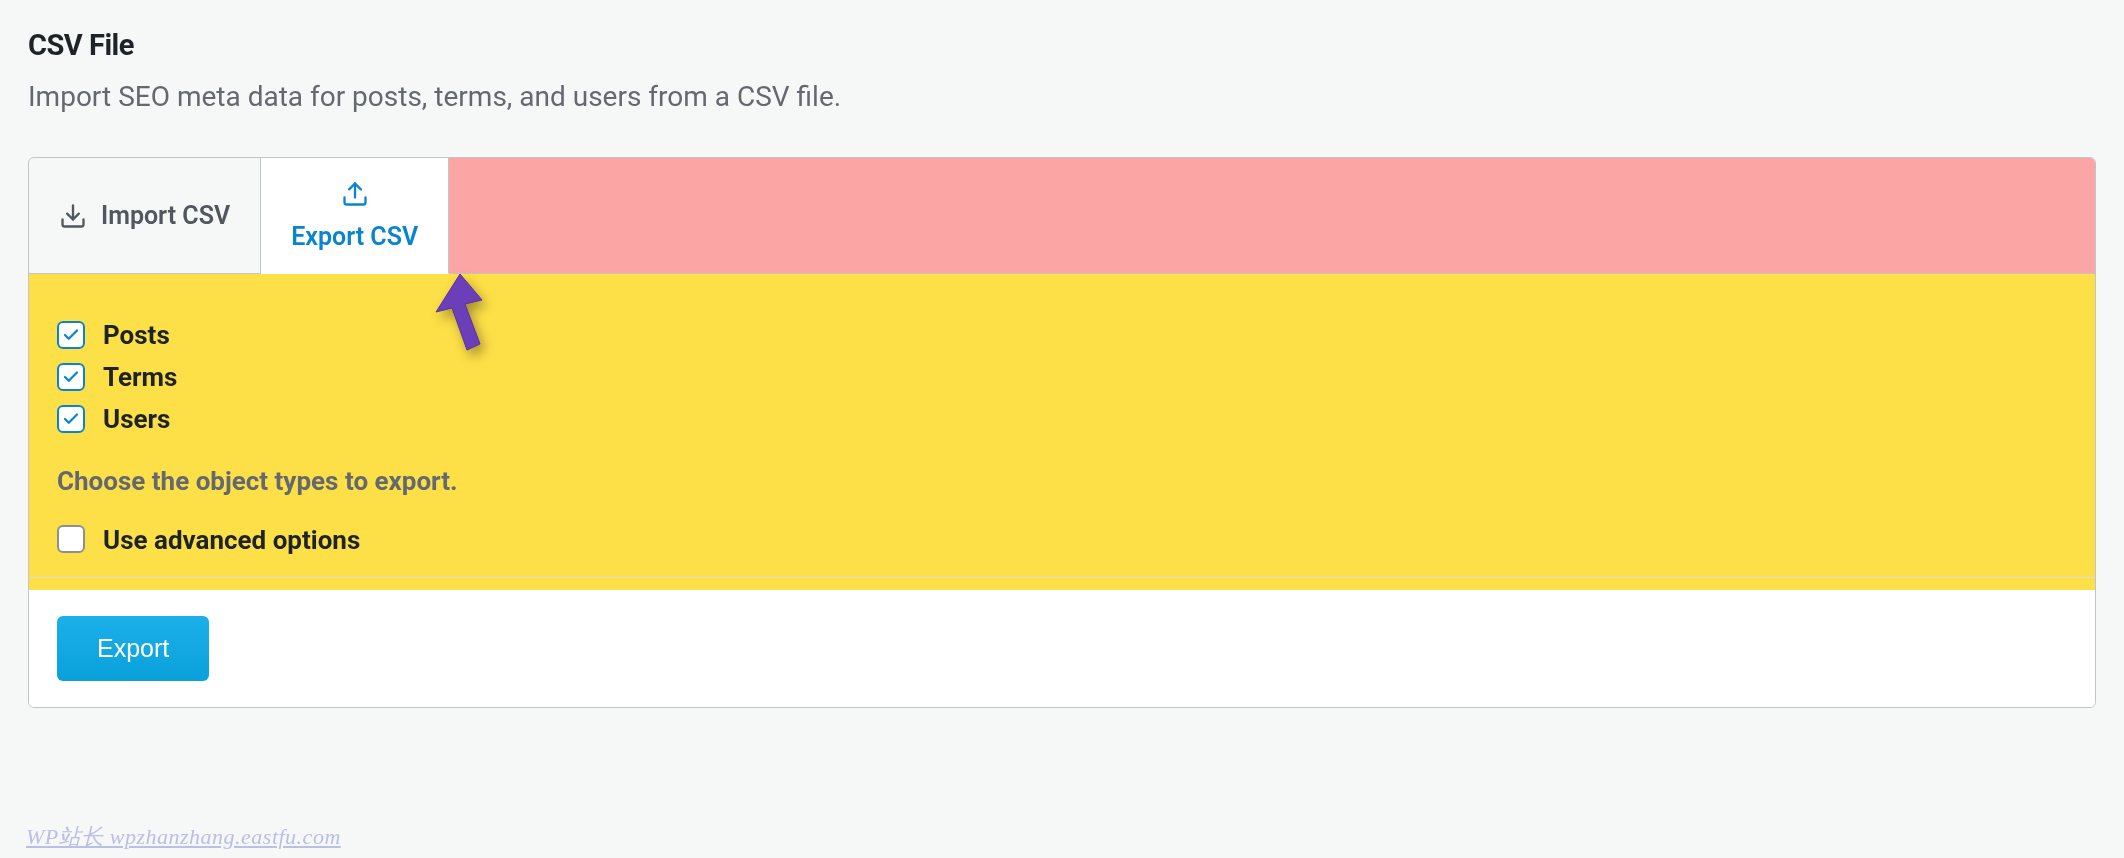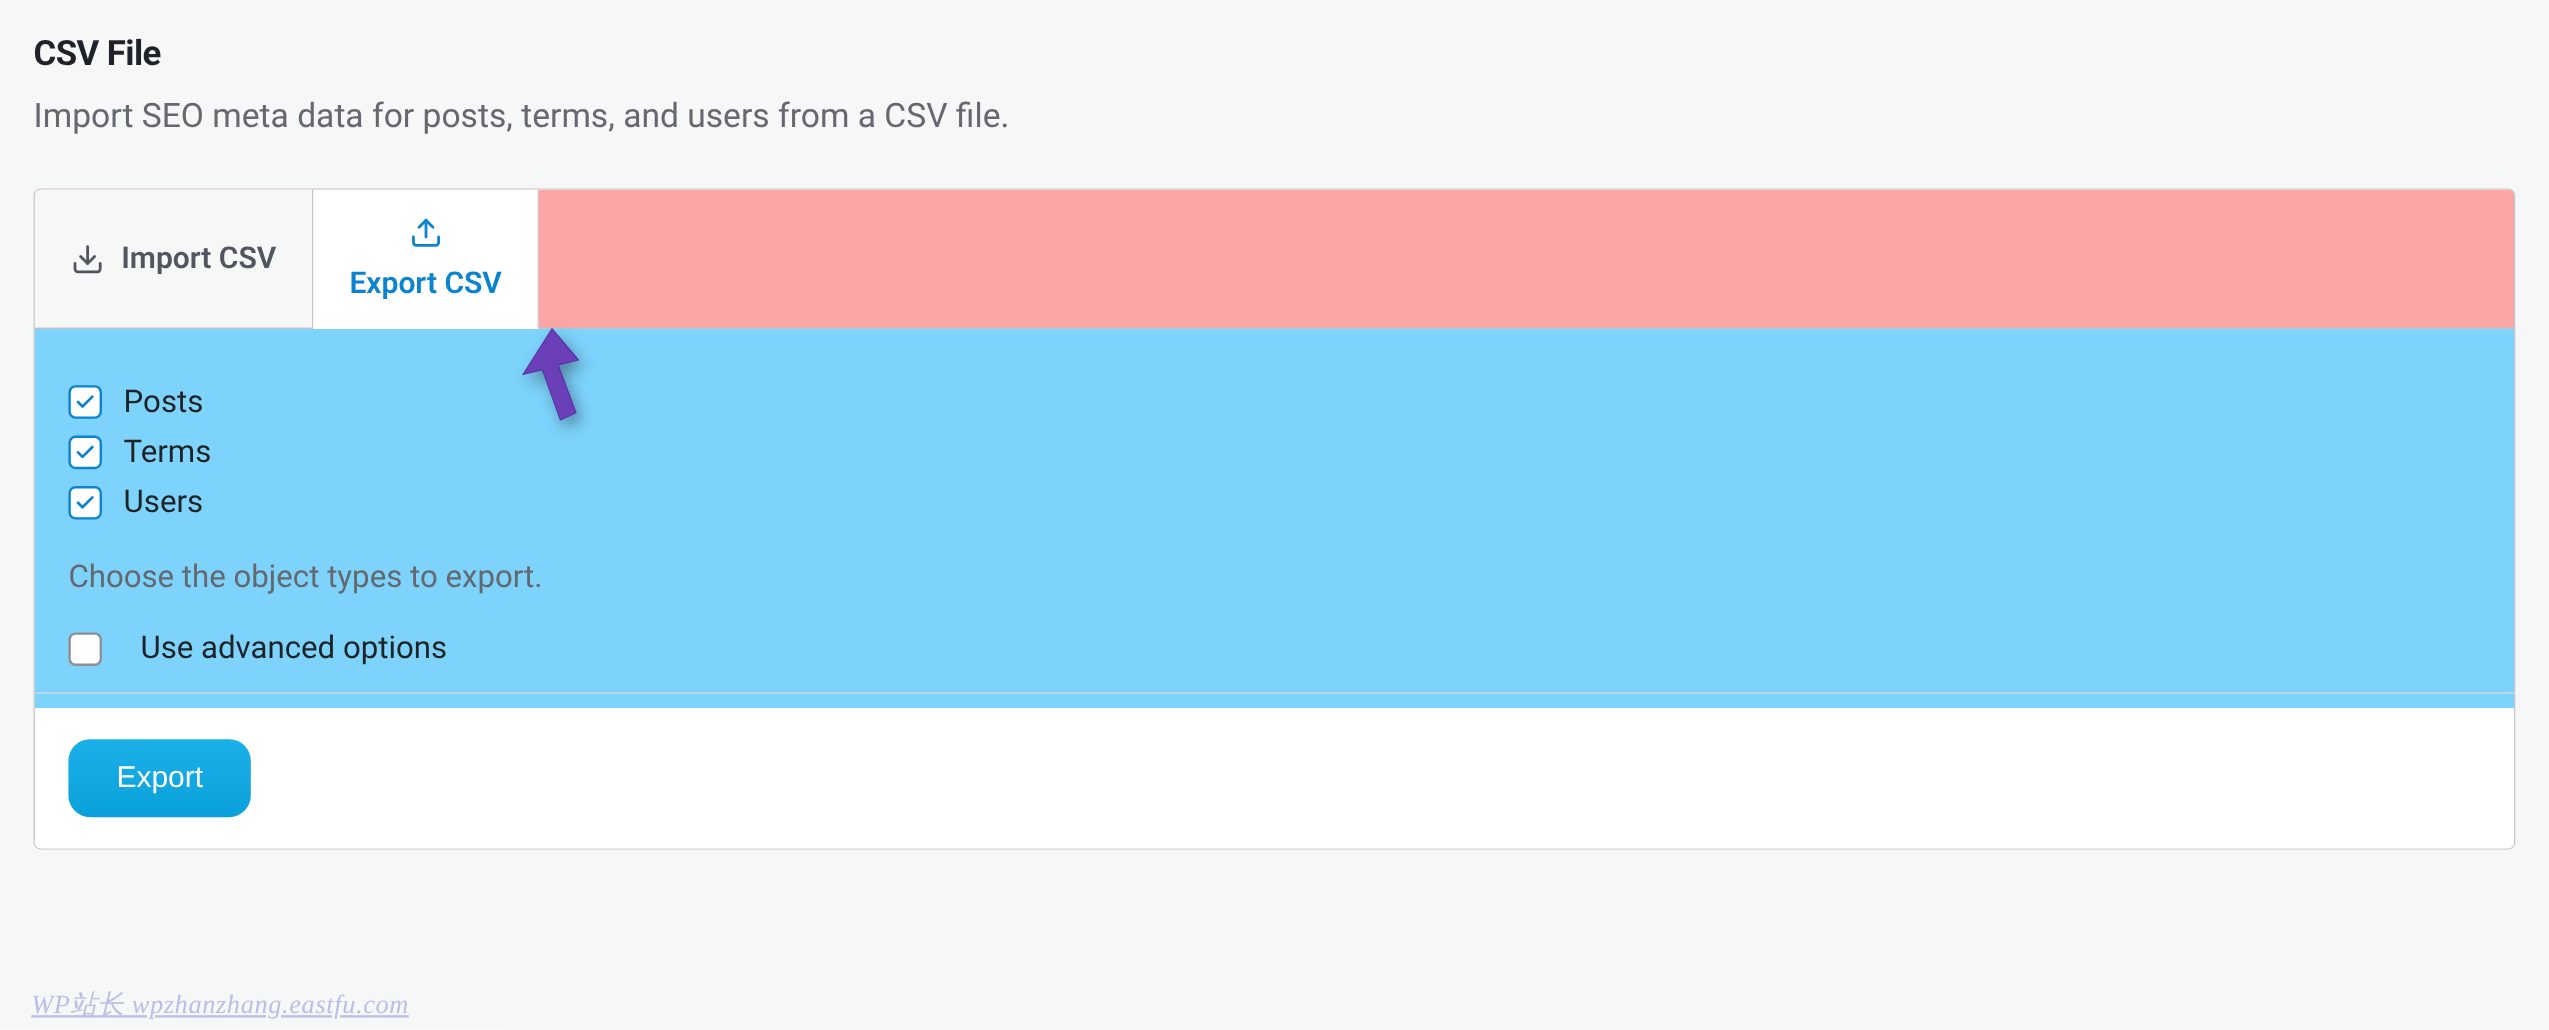--- a/index.html
+++ b/index.html
@@ -52,21 +52,22 @@
     color: #0a84d1;
     border-bottom: 1px solid #fff;
     margin-bottom: -1px;
     flex-direction: column;
   }
   .tab .icon { display: inline-flex; }
   .tab.active .icon svg { stroke: #0a84d1; }
   .tab svg { stroke: #50575e; }
   .content {
     padding: 46px 28px 12px 28px;
-    background: #7dd3fc;
+    background: #fde047;
+    font-weight: bold;
   }
   .check-row {
     display: flex;
     align-items: center;
     gap: 18px;
     margin-bottom: 12px;
   }
   .check-row:last-of-type { margin-bottom: 0; }
   .checkbox {
     width: 28px;
@@ -95,38 +96,38 @@
     cursor: pointer;
   }
   .helper {
     font-size: 26px;
     color: #646970;
     margin-top: 32px;
     margin-bottom: 29px;
   }
   .adv-row {
     display: flex;
-    align-items: flex-end;
-    gap: 32px;
+    align-items: flex-start;
+    gap: 18px;
     padding-bottom: 22px;
   }
   .divider {
     border-top: 1px solid #dcdcde;
     margin: 0 -28px;
   }
   .footer {
     padding: 26px 28px;
     background: #fff;
   }
   .btn-primary {
     background: #0aa5e0;
     background: linear-gradient(#1bb0e8, #0aa0db);
     color: #fff;
     border: none;
-    border-radius: 18px;
+    border-radius: 6px;
     padding: 18px 40px;
     font-size: 25px;
     font-weight: 500;
     cursor: pointer;
   }
   .watermark {
     position: absolute;
     left: 26px;
     bottom: 6px;
     font-size: 22px;

